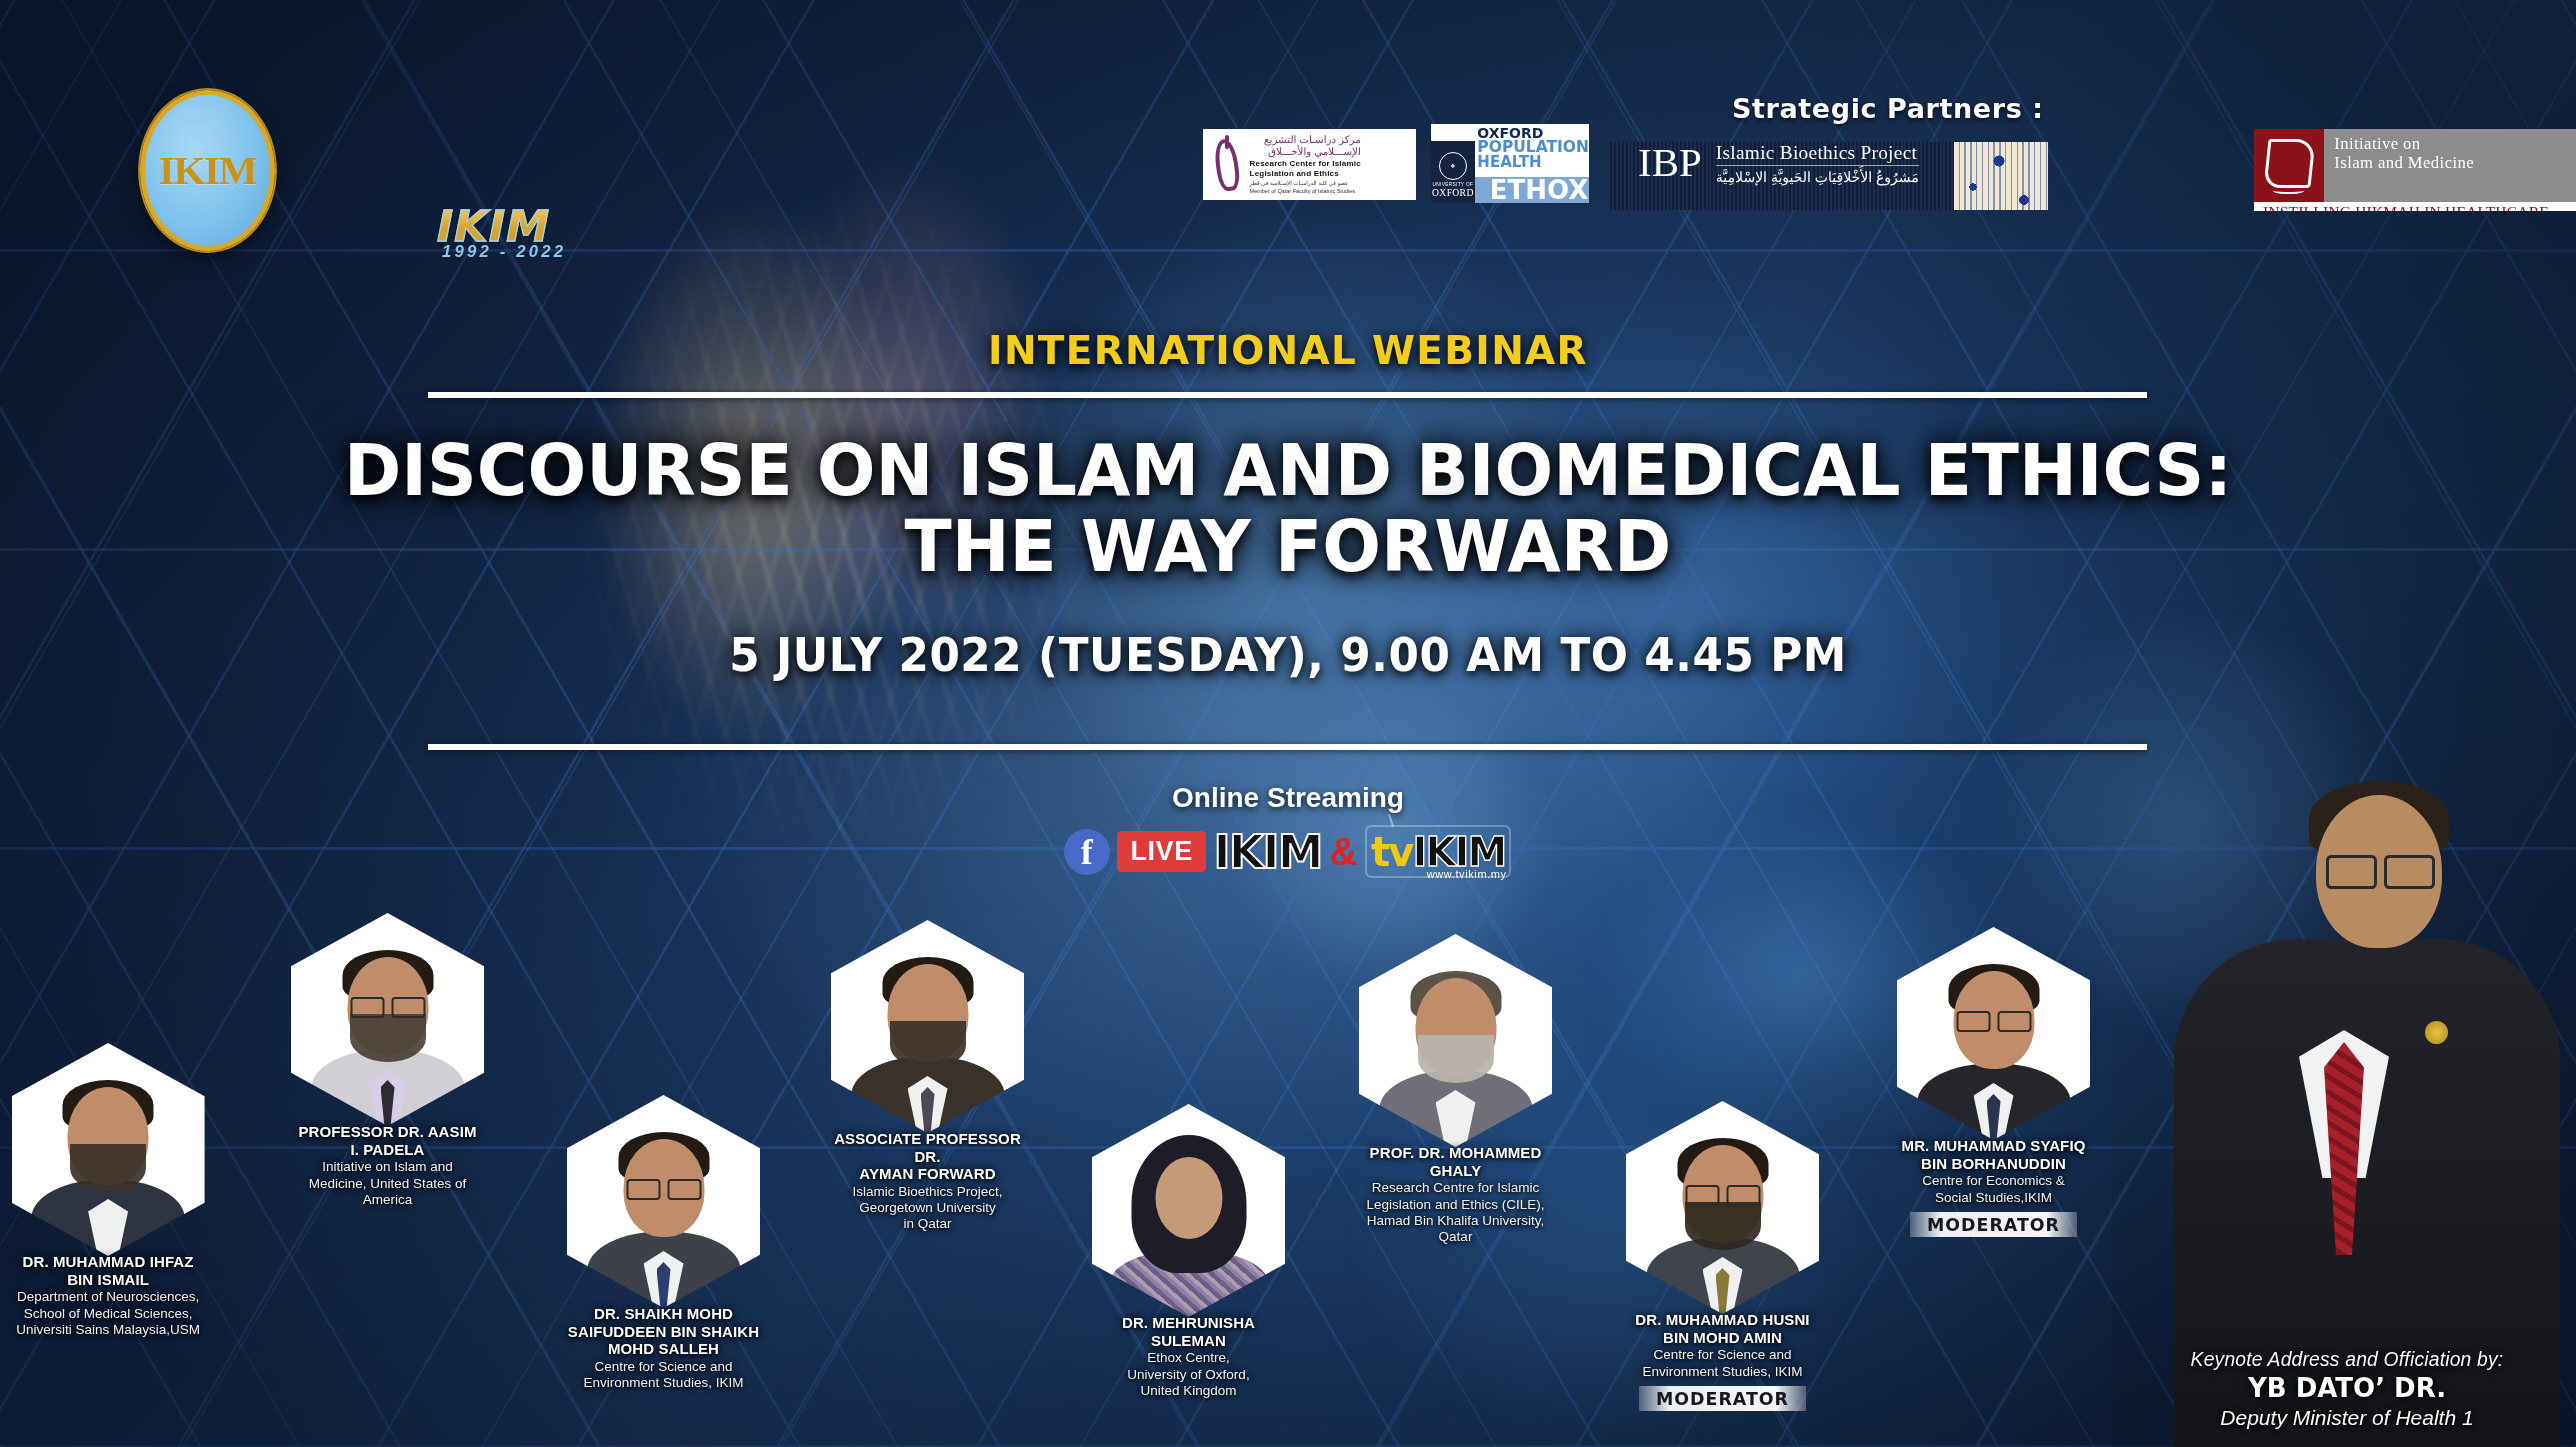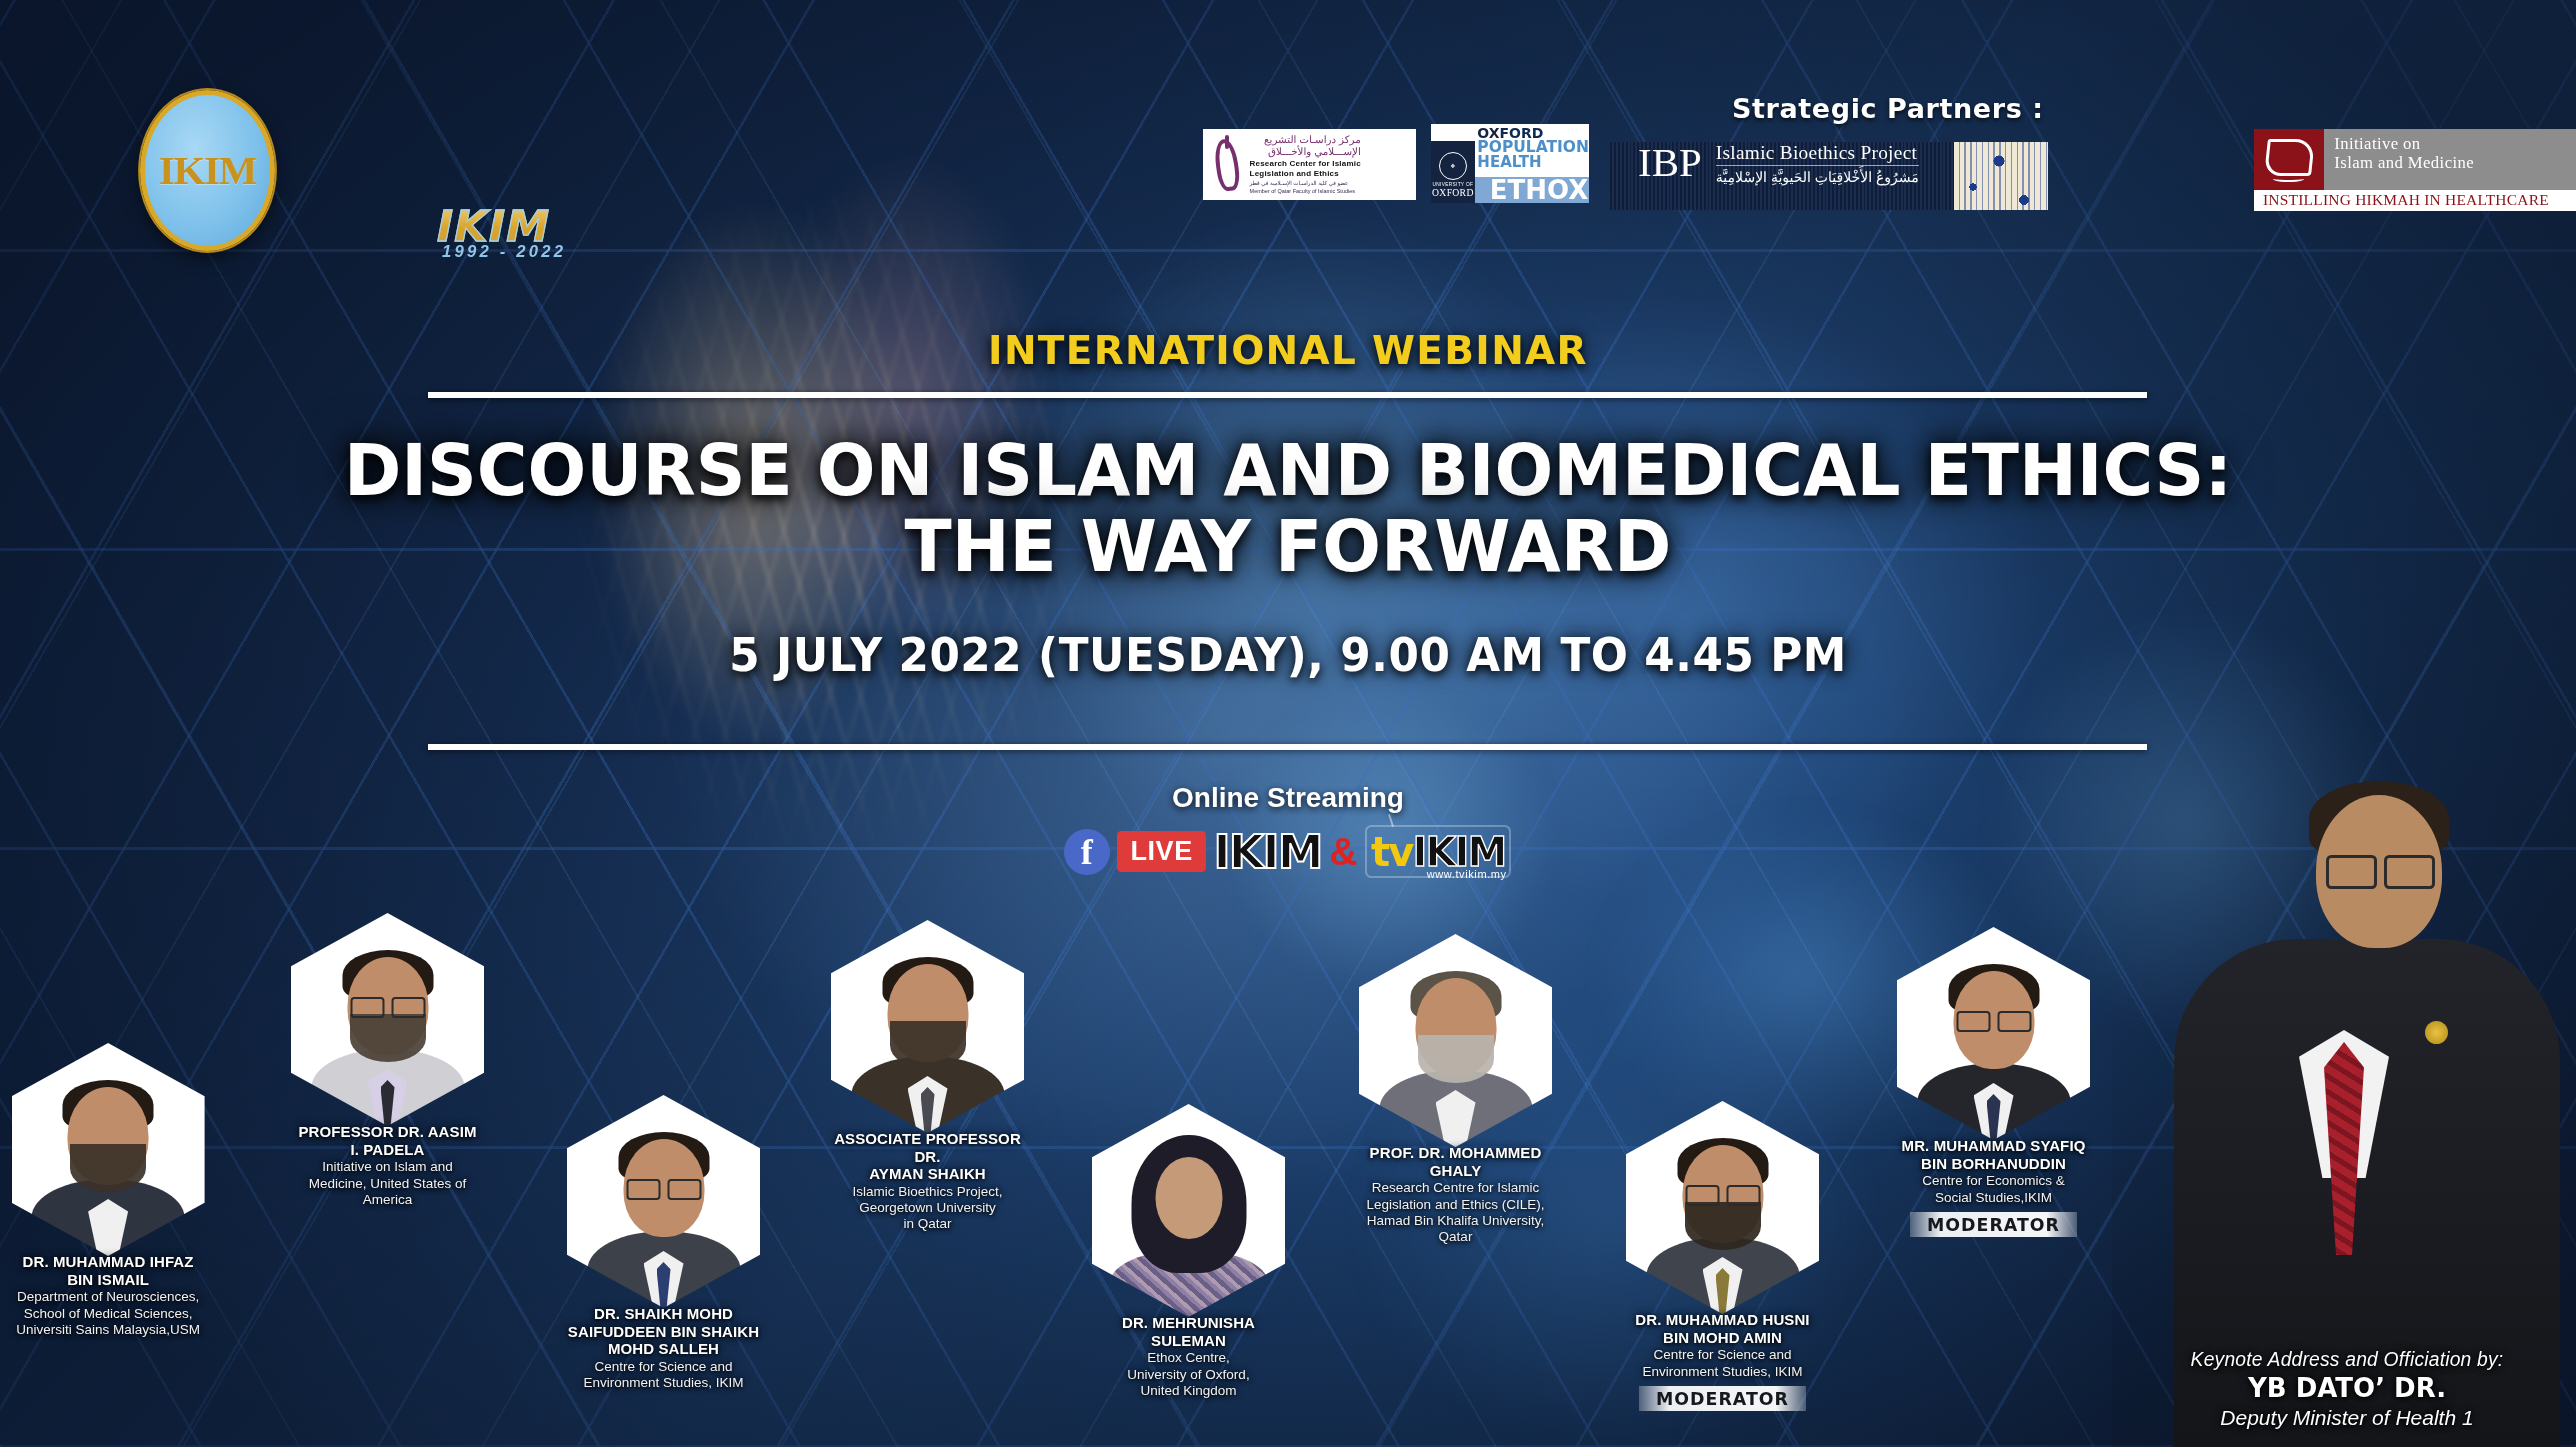--- a/index.html
+++ b/index.html
@@ -157,21 +157,21 @@
       radial-gradient(circle 9px at 19.3px 19.3px,#1c3a8a 45%,transparent 46%),
       radial-gradient(circle 13px at 52px 45px,#1c3a8a 42%,transparent 43%),
       radial-gradient(circle 7.7px at 26px 71px,#1c3a8a 48%,transparent 49%),
       radial-gradient(circle 11.6px at 71px 19.3px,#1c3a8a 44%,transparent 45%),
       radial-gradient(circle 10.3px at 77px 84px,#1c3a8a 46%,transparent 47%),
       radial-gradient(circle 6.4px at 45px 103px,#1c3a8a 50%,transparent 51%),
       repeating-linear-gradient(90deg, rgba(28,58,138,.5) 0 1.3px, transparent 1.3px 5.8px); }
 
   
   #logo-iim { left:2254px; top:129px; width:322px; height:82px; background:transparent; display:block; }
-  .iim-top { display:flex; height:61px; }
+  .iim-top { display:flex; height:73px; }
   .iim-mark { width:70px; background:#8a1218; position:relative; }
   .iim-mark::before{ content:""; position:absolute; left:11.6px; top:10.3px; right:11.6px; bottom:14px;
     border:3.2px solid #fff; border-radius:2.6px 19.3px 3.9px 16.7px; transform:skewX(-6deg); }
   .iim-mark::after{ content:""; position:absolute; left:19.3px; bottom:7.7px; width:31px; height:6.4px;
     border-bottom:2.6px solid #fff; border-radius:0 0 40% 40%; }
   .iim-name { flex:1; background:#8d8d8d; color:#fff; padding:6.4px 7.7px 0 10.3px;
     font-family:"Liberation Serif", serif; font-size:16.7px; line-height:1.12; letter-spacing:0.4px; }
   .iim-tag { background:#fff; color:#8a1218; font-family:"Liberation Serif", serif;
     font-size:15.5px; letter-spacing:0.2px; padding:1.3px 0 1.3px 9px; height:22px; }
 
@@ -496,21 +496,21 @@
           <div class="shirt"></div>
           <div class="tie" style="background:#4a4a52"></div>
           <div class="hair"></div>
           <div class="head"></div>
           <div class="beard"></div>
         </div>
       </div>
     <div class="ptxt">
       <div class="pname">
           <div>ASSOCIATE PROFESSOR DR.</div>
-          <div>AYMAN SHAIKH</div>
+          <div>AYMAN FORWARD</div>
         </div>
       <div class="paff">
           <div>Islamic Bioethics Project,</div>
           <div>Georgetown University</div>
           <div>in Qatar</div>
         </div>
     </div>
   </div>
 
   <div class="person" id="p5">

